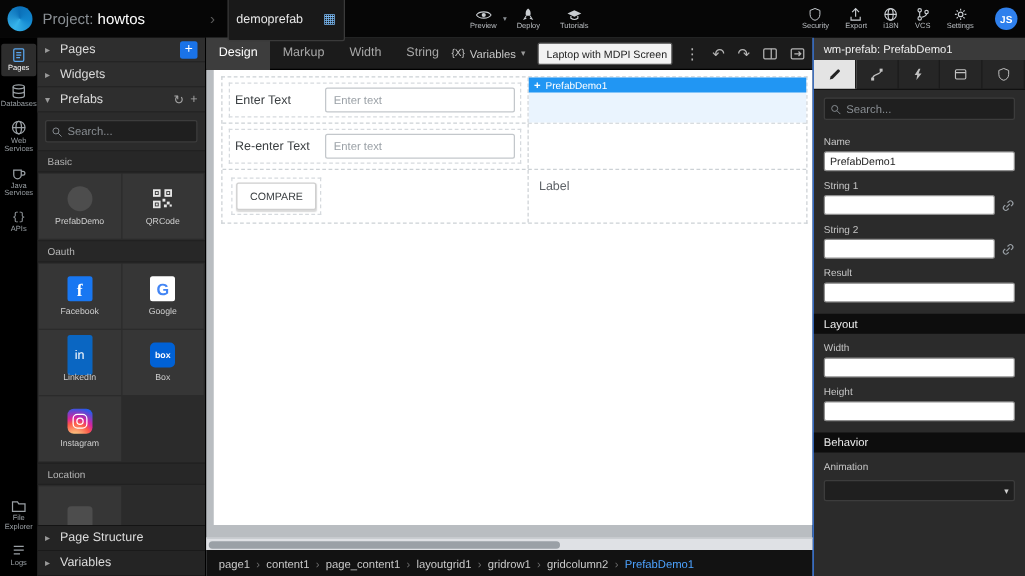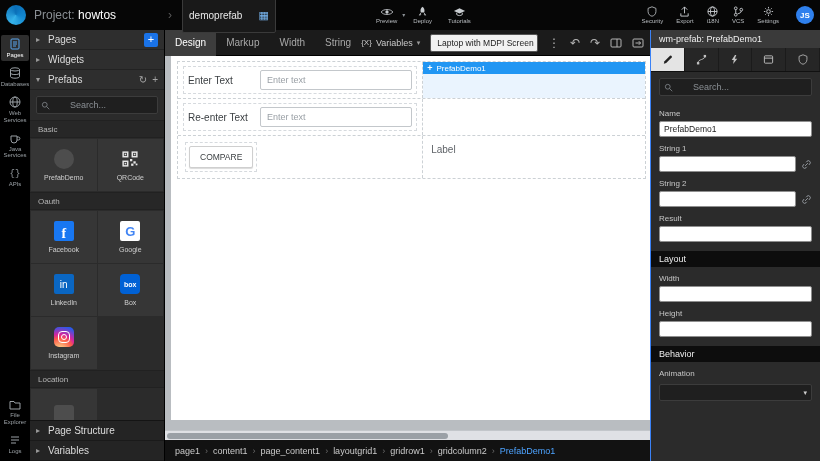--- a/index.html
+++ b/index.html
@@ -33,35 +33,35 @@
   .act-spacer{flex:1}
 
   
   .leftpanel{width:135px;flex:0 0 135px;background:#2b2b2b;display:flex;flex-direction:column;border-right:1px solid #000;min-height:0}
   .acc-row{height:20px;flex:0 0 20px;display:flex;align-items:center;padding:0 6px;gap:5px;color:#dcdcdc;font-size:10px;border-bottom:1px solid #222;background:#2e2e2e;cursor:pointer}
   .acc-chev{color:#9a9a9a;font-size:8px;width:7px;flex:0 0 7px}
   .acc-title{flex:1;white-space:nowrap}
   .acc-add{width:14px;height:14px;background:#1a73e8;color:#fff;border-radius:2px;font-size:11px;line-height:12px;text-align:center;cursor:pointer}
   .acc-ic{color:#a5a5a5;font-size:10px;cursor:pointer}
   .lp-search{padding:6px;flex:0 0 auto}
-  .searchbox{height:18px;background:#1f1f1f;border:1px solid #3c3c3c;border-radius:2px;display:flex;align-items:center;padding:0 4px;gap:20px}
+  .searchbox{height:18px;background:#1f1f1f;border:1px solid #3c3c3c;border-radius:2px;display:flex;align-items:center;padding:0 4px;gap:4px}
   .searchbox svg{color:#8a8f94;flex:0 0 auto}
   .searchbox input{flex:1;min-width:0;background:transparent;border:none;outline:none;color:#ddd;font-size:9px}
   .searchbox input::placeholder{color:#8a8f94}
   .lp-scroll{flex:1;overflow:hidden;min-height:0}
   .group-h{height:18px;display:flex;align-items:center;padding:0 8px;font-size:8px;color:#b5b5b5;background:#272727;border-top:1px solid #212121;border-bottom:1px solid #212121}
   .tiles{display:grid;grid-template-columns:1fr 1fr;gap:1px;padding:1px}
   .tile{height:52px;background:#363636;display:flex;flex-direction:column;align-items:center;justify-content:center;gap:5px;cursor:pointer}
   .tile .t-label{font-size:7px;color:#cfcfcf}
   .t-ic{width:20px;height:20px;display:flex;align-items:center;justify-content:center}
   .ic-prefabdemo{width:20px;height:20px;border-radius:50%;background:#4d4d4d}
   .ic-qr{color:#e6e6e6}
   .ic-fb{width:20px;height:20px;background:#1877f2;border-radius:2px;color:#fff;font-weight:bold;font-size:14px;display:flex;align-items:flex-end;justify-content:center;font-family:"Liberation Serif",serif;line-height:1.1}
   .ic-google{width:20px;height:20px;background:#fff;border-radius:2px;color:#4285f4;font-weight:bold;font-size:13px;display:flex;align-items:center;justify-content:center}
-  .ic-li{width:20px;height:20px;background:#0a66c2;border-radius:2px;color:#fff;font-weight:normal;font-size:10px;display:flex;align-items:center;justify-content:center}
+  .ic-li{width:20px;height:32px;background:#0a66c2;border-radius:2px;color:#fff;font-weight:normal;font-size:10px;display:flex;align-items:center;justify-content:center}
   .ic-box{width:20px;height:20px;background:#0061d5;border-radius:4px;color:#fff;font-weight:bold;font-size:7px;display:flex;align-items:center;justify-content:center}
   .ic-insta{width:20px;height:20px;border-radius:5px;background:radial-gradient(circle at 30% 120%,#fdf497 0%,#fd5949 45%,#d6249f 60%,#285aeb 90%);display:flex;align-items:center;justify-content:center}
   .ic-insta .cam{width:12px;height:12px;border:1.5px solid #fff;border-radius:4px;position:relative}
   .ic-insta .cam::after{content:"";position:absolute;inset:2px;border:1.5px solid #fff;border-radius:50%}
   .tile.partial .t-ic{background:#4d4d4d;border-radius:3px}
   .lp-bottom{flex:0 0 auto;border-top:1px solid #141414}
   .lp-bottom .acc-row{background:#242424;border-bottom:1px solid #1a1a1a}
 
   
   .center{flex:1;display:flex;flex-direction:column;min-width:0;background:#b9bdc1}

